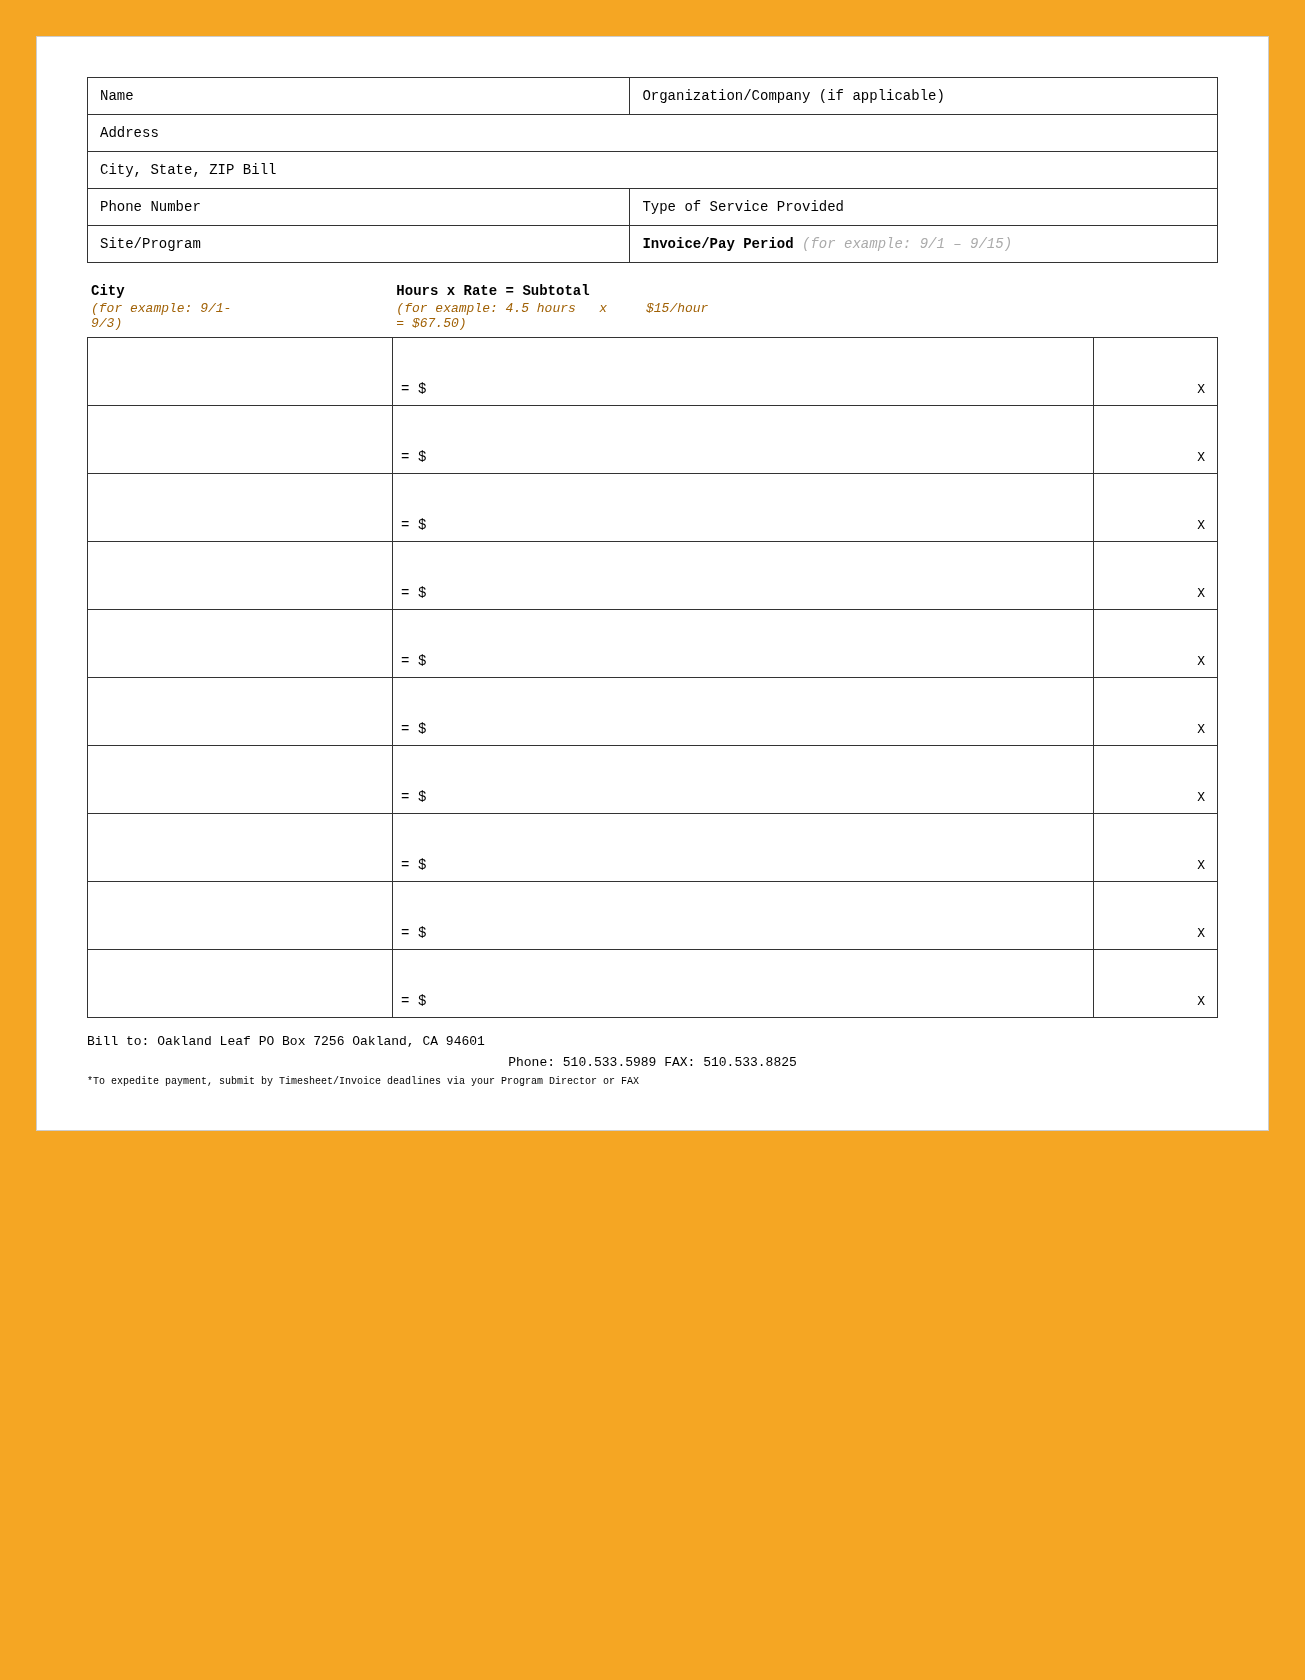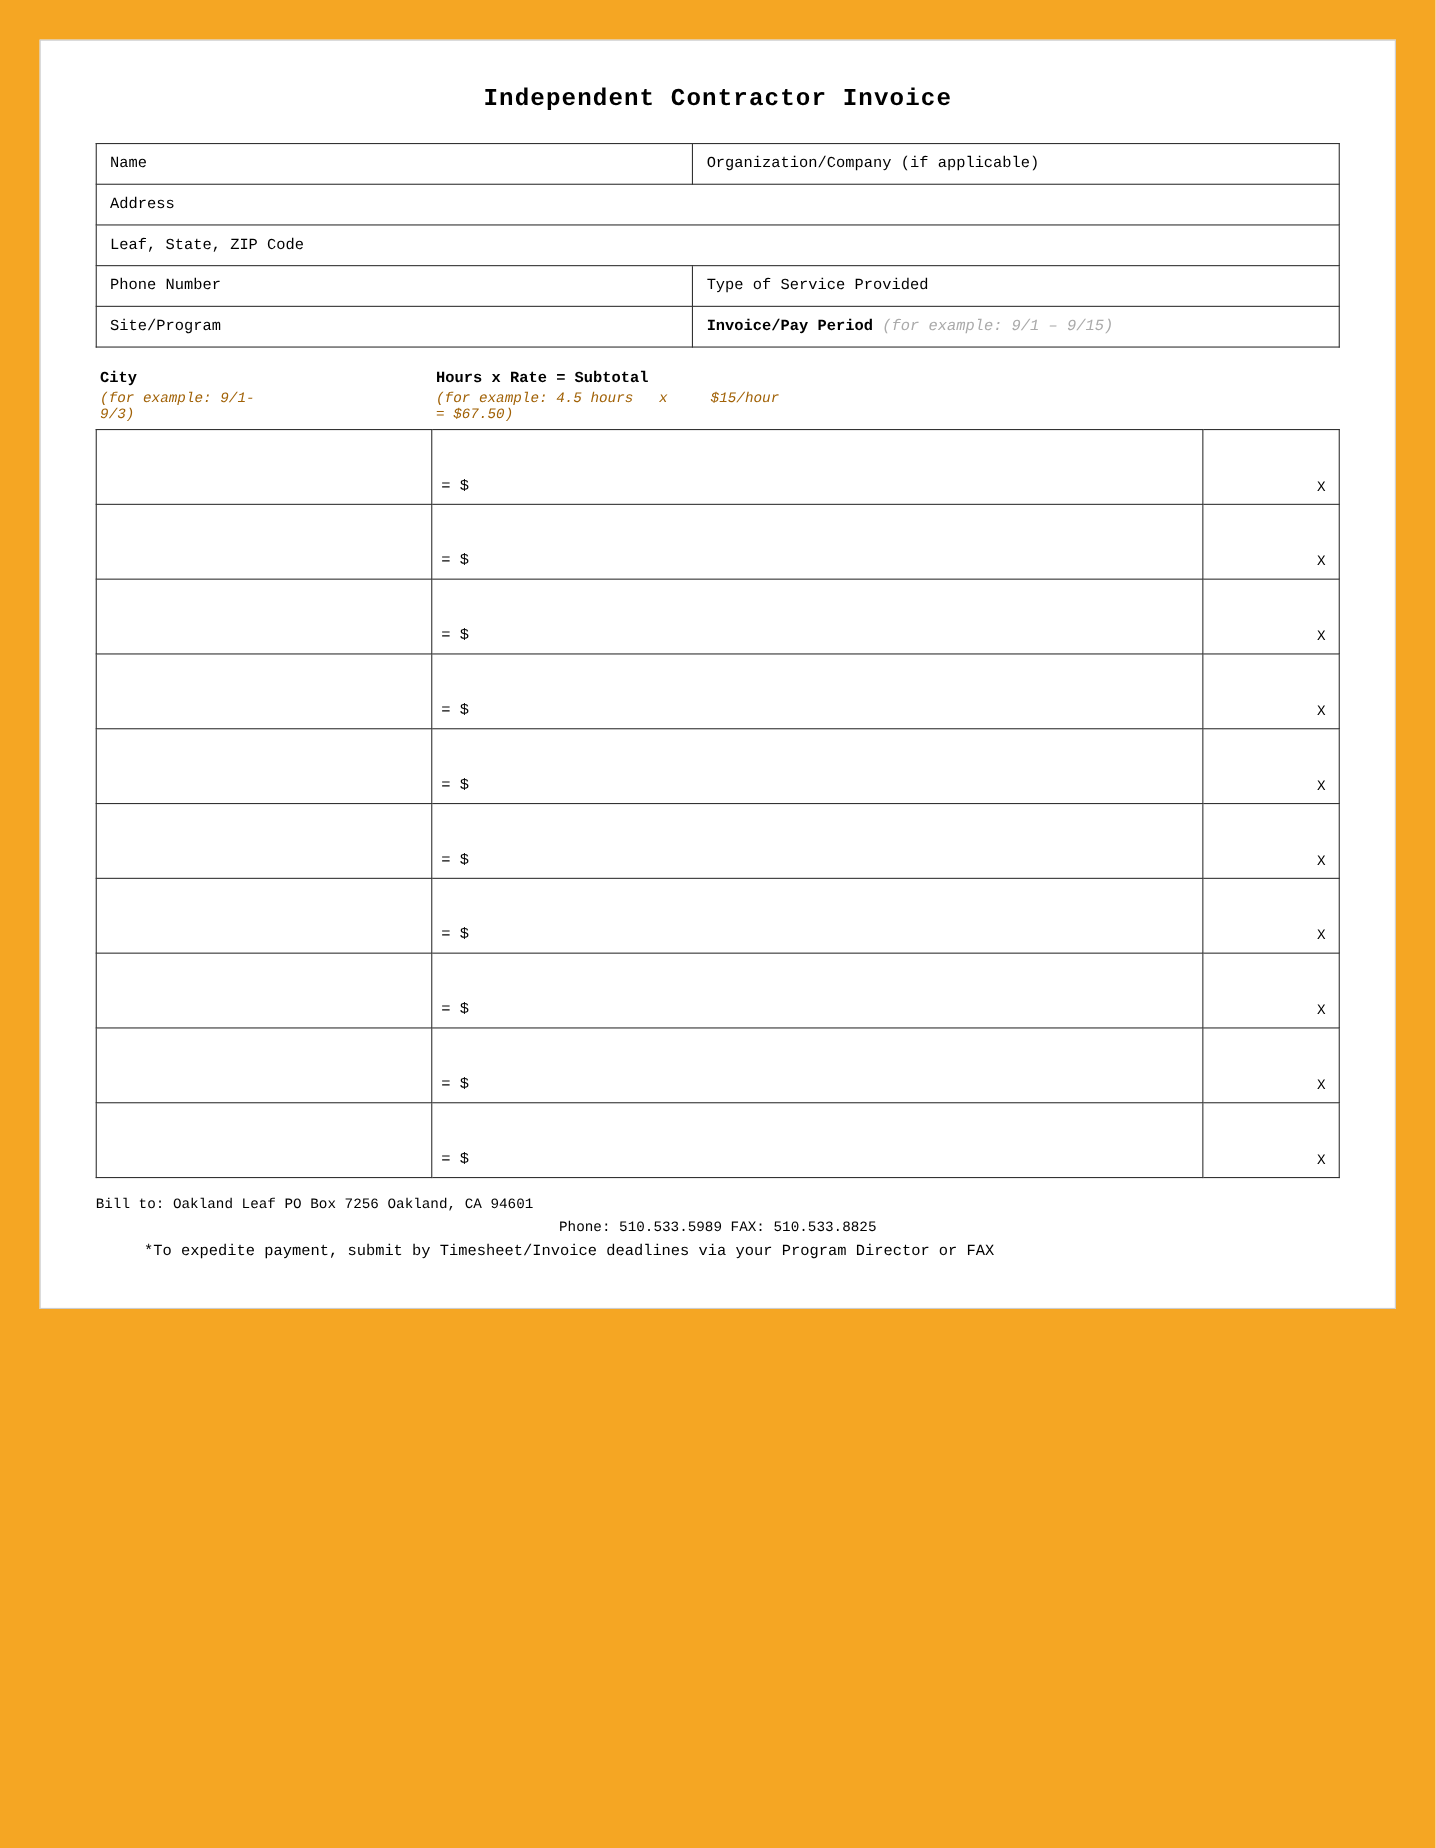--- a/index.html
+++ b/index.html
@@ -130,54 +130,52 @@
       line-height: 1.6;
     }
     .footer-text .bill-to {
       font-size: 13px;
     }
     .footer-text .phone-line {
       text-align: center;
       font-size: 13px;
     }
     .footer-text .expedite-line {
-      font-size: 14px;
-      margin-left: 44px;
+      font-size: 10px;
     }
     .bold-label {
       font-weight: bold;
     }
   </style>
 </head>
 <body>
 
 <div class="page-wrapper">
   <div class="page-inner">
 
-    <div class="title">Independent Contractor Invoice</div>
 
 
     <table class="info-table">
       <tbody>
           <tr>
         <td>
           <span>Name</span>
         </td>
         <td>
           <span>Organization/Company (if applicable)</span>
         </td>
       </tr>
       <tr>
         <td colspan="2">
           <span>Address</span>
         </td>
       </tr>
       <tr>
         <td colspan="2">
-          <span>Leaf, State, ZIP Code</span>
+          <span>City, State, ZIP Bill</span>
         </td>
       </tr>
       <tr>
         <td>
           <span>Phone Number</span>
         </td>
         <td>
           <span>Type of Service Provided</span>
         </td>
       </tr>

